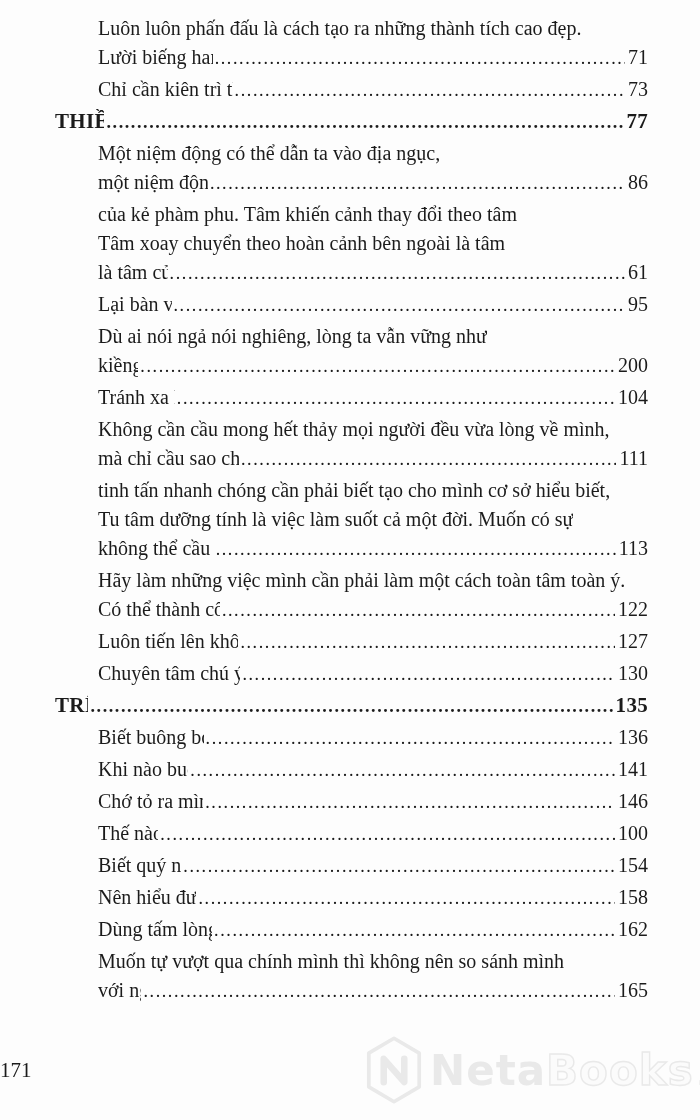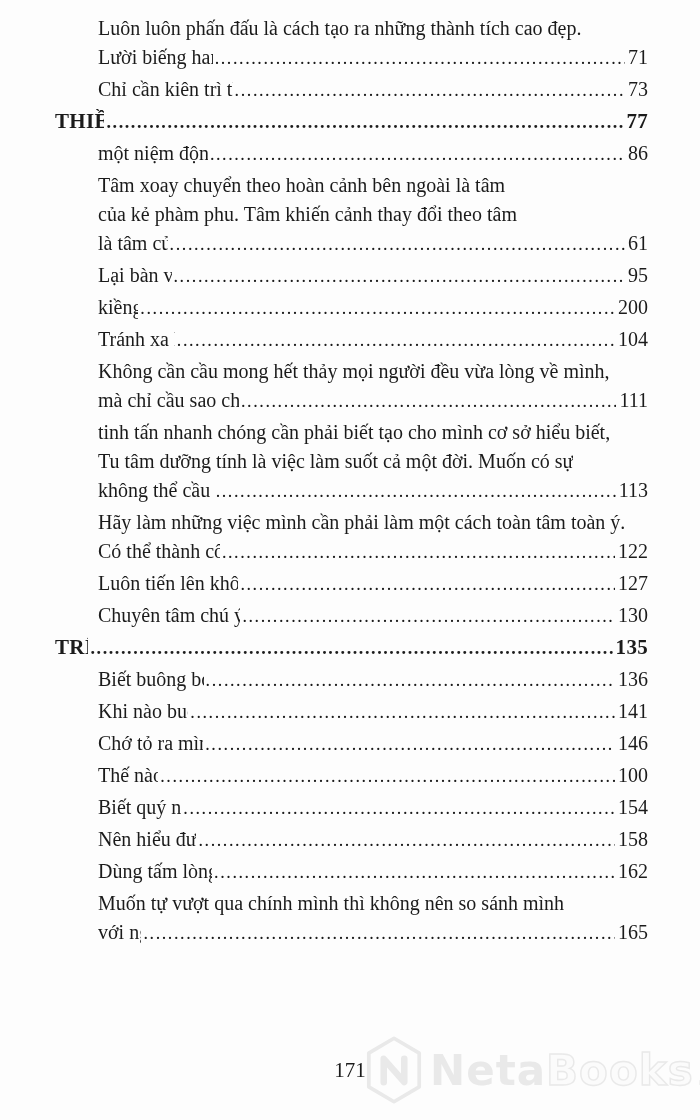--- a/index.html
+++ b/index.html
@@ -62,21 +62,20 @@
   .pg {
     white-space: pre;
     padding-left: 3px;
     flex: 0 0 auto;
   }
   .folio {
     position: absolute;
     top: 1057px;
     left: 0;
     width: 700px;
-    text-align: center;
     font-size: 21px;
     line-height: 26px;
   }
   .watermark {
     position: absolute;
     top: 1032px;
     left: 366px;
     height: 76px;
     display: flex;
     align-items: center;
@@ -134,46 +133,52 @@
       </div>
       <div class="entry heading">
         <div class="line">
           <span class="txt">THIỀN ĐỊNH</span>
           <span class="dots"></span>
           <span class="pg">77</span>
         </div>
       </div>
       <div class="entry item">
         <div class="line">
+          <span class="txt">Một niệm động có thể dẫn ta vào địa ngục,</span>
+        </div>
+        <div class="line">
           <span class="txt">một niệm động có thể đưa ta tới thiên đường.</span>
           <span class="dots"></span>
           <span class="pg">86</span>
         </div>
       </div>
       <div class="entry item">
         <div class="line">
+          <span class="txt">của kẻ phàm phu. Tâm khiến cảnh thay đổi theo tâm</span>
+        </div>
+        <div class="line">
           <span class="txt">Tâm xoay chuyển theo hoàn cảnh bên ngoài là tâm</span>
         </div>
         <div class="line">
-          <span class="txt">của kẻ phàm phu. Tâm khiến cảnh thay đổi theo tâm</span>
-        </div>
-        <div class="line">
           <span class="txt">là tâm của bậc thánh hiền.</span>
           <span class="dots"></span>
           <span class="pg">61</span>
         </div>
       </div>
       <div class="entry item">
         <div class="line">
           <span class="txt">Lại bàn về hai chữ: Biết đủ.</span>
           <span class="dots"></span>
           <span class="pg">95</span>
         </div>
       </div>
       <div class="entry item">
+        <div class="line">
+          <span class="txt">Dù ai nói ngả nói nghiêng, lòng ta vẫn vững như</span>
+        </div>
         <div class="line">
           <span class="txt">kiềng ba chân.</span>
           <span class="dots"></span>
           <span class="pg">200</span>
         </div>
       </div>
       <div class="entry item">
         <div class="line">
           <span class="txt">Tránh xa khỏi mọi sự cám dỗ.</span>
           <span class="dots"></span>

